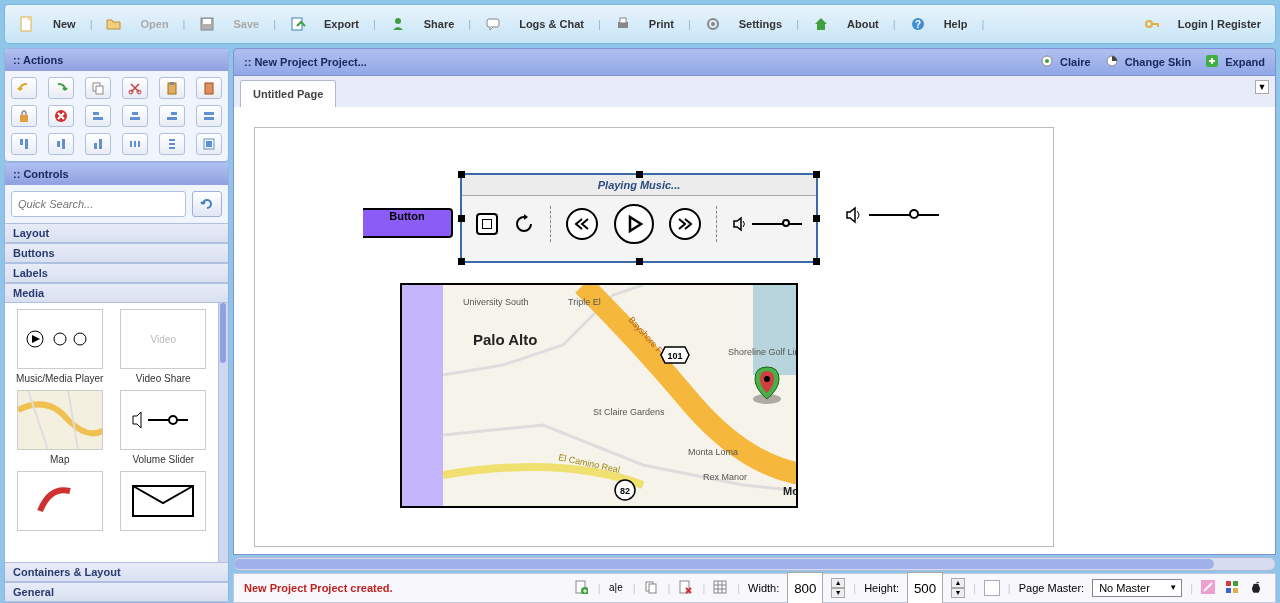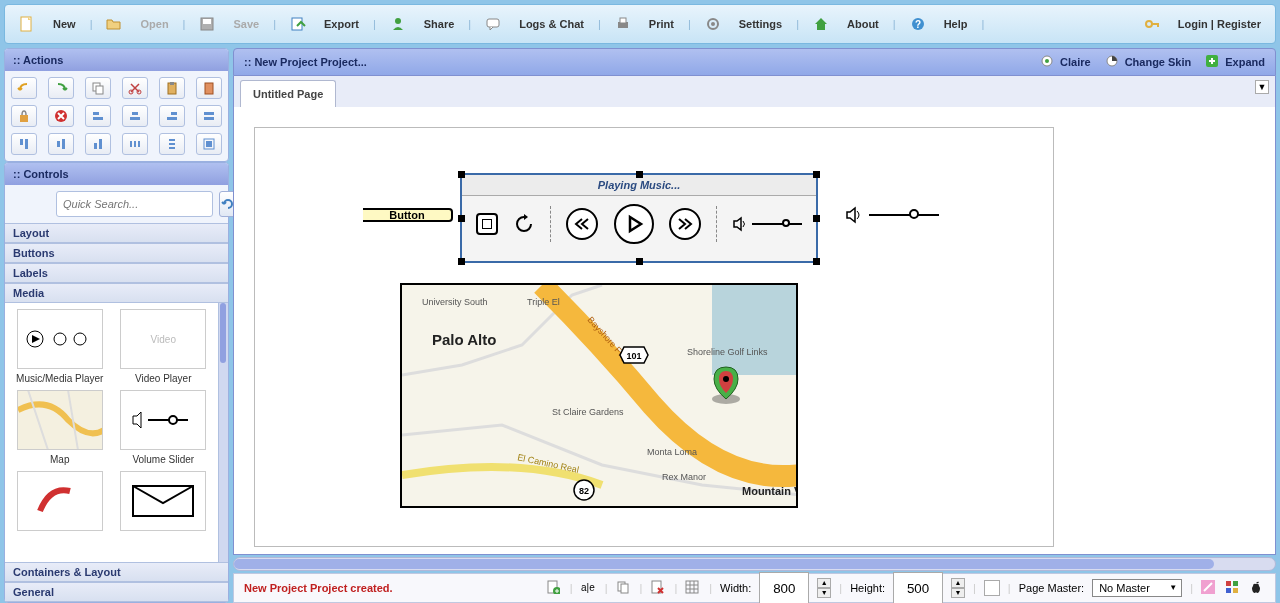--- a/index.html
+++ b/index.html
@@ -22,21 +22,21 @@
 
 .panel { background: #f0f4fc; border: 1px solid #9ab0e0; border-radius: 4px; }
 .panel-hd { background: linear-gradient(#b0c0f0, #90a0e0); color: #1a2a60; font-weight: bold; padding: 5px 8px; border-radius: 3px 3px 0 0; font-size: 11px; }
 .actions-body { padding: 6px; display: flex; flex-direction: column; gap: 6px; }
 .action-row { display: flex; justify-content: space-between; }
 .action-btn { width: 26px; height: 22px; background: linear-gradient(#fff, #e8ecf4); border: 1px solid #b0c0e0; border-radius: 3px; display: flex; align-items: center; justify-content: center; cursor: pointer; }
 
 
 .controls-panel { flex: 1; display: flex; flex-direction: column; }
 .search-row { padding: 6px; display: flex; gap: 6px; }
-.search-input { flex: 1; padding: 4px 6px; border: 1px solid #b0c0e0; border-radius: 3px; font-style: italic; color: #999; font-size: 11px; margin-left: 45px; }
+.search-input { flex: 1; padding: 4px 6px; border: 1px solid #b0c0e0; border-radius: 3px; font-style: italic; color: #999; font-size: 11px; }
 .search-btn { width: 30px; height: 26px; background: linear-gradient(#fff,#e0e8f4); border: 1px solid #a0b0d8; border-radius: 3px; display:flex;align-items:center;justify-content:center;cursor:pointer; }
 .cat { background: linear-gradient(#e8ecf8,#d8e0f0); border-top: 1px solid #b0c0e0; border-bottom: 1px solid #b0c0e0; padding: 3px 8px; font-weight: bold; color: #2a3a70; cursor: pointer; }
 .controls-scroll { flex: 1; overflow: hidden; position: relative; background: #fff; display:flex; }
 .controls-grid { flex:1; padding: 6px; display: grid; grid-template-columns: 1fr 1fr; gap: 6px; align-content: start; }
 .ctrl-item { display: flex; flex-direction: column; align-items: center; gap: 4px; cursor: pointer; }
 .ctrl-thumb { width: 86px; height: 60px; border: 1px solid #ccc; background: #fff; display: flex; align-items: center; justify-content: center; color: #bbb; font-size: 10px; overflow:hidden; }
 .ctrl-label { font-size: 10px; text-align: center; color: #333; }
 .scroll-thumb { width: 10px; background: #d0d8f0; border-left: 1px solid #b0c0e0; position: relative; }
 .scroll-thumb::after { content:''; position:absolute; top:0; left:1px; width:6px; height:60px; background:#90a0e0; border-radius:3px; }
 
@@ -58,40 +58,40 @@
 
 .media-player { position: absolute; left: 205px; top: 45px; width: 358px; height: 90px; border: 2px solid #3a6aa8; background: #f4f4f4; }
 .mp-title { text-align: center; padding: 4px; font-style: italic; font-weight: bold; color: #2a4a80; border-bottom: 1px solid #aaa; background:#ececec; }
 .mp-controls { display: flex; align-items: center; justify-content: space-around; padding: 8px 6px; }
 .mp-btn { width: 32px; height: 32px; border: 2px solid #000; border-radius: 50%; display: flex; align-items: center; justify-content: center; background: #fff; }
 .mp-btn.big { width: 40px; height: 40px; }
 .mp-btn.sq { border-radius: 4px; width:22px; height:22px; }
 .sel-handle { position: absolute; width: 7px; height: 7px; background: #000; }
 
 
-.btn-widget { position:absolute; left:108px; top:80px; width:90px; height:14px; border:2px solid #000; border-radius:0 4px 4px 0; border-left:none; background:#fef9c3; display:flex;align-items:center;justify-content:center;font-weight:bold; }
+.btn-widget { position:absolute; left:108px; top:80px; width:90px; height:30px; border:2px solid #000; border-radius:0 4px 4px 0; border-left:none; background:#8b5cf6; display:flex;align-items:flex-start;justify-content:center;font-weight:bold; }
 
 
 .vol-widget { position:absolute; left:590px; top:78px; display:flex; align-items:center; gap:6px; }
 .vol-track { width:70px; height:2px; background:#000; position:relative; }
 .vol-knob { position:absolute; left:40px; top:-5px; width:10px; height:10px; border:2px solid #000; border-radius:50%; background:#fff; }
 
 
-.map-widget { position:absolute; left:145px; top:155px; width:398px; height:225px; border:2px solid #000; background:#c4b5fd; overflow:hidden; }
+.map-widget { position:absolute; left:145px; top:155px; width:398px; height:225px; border:2px solid #000; background:#c4b5fd; overflow:hidden;padding-left:41px; }
 
 
 .hscroll { height: 14px; background: #d8dcf0; border: 1px solid #b0b8d8; border-radius: 7px; margin: 2px 0; position:relative; }
 .hscroll::after { content:''; position:absolute; left:0; top:1px; height:10px; width:980px; background:#a0b0e8; border-radius:5px; }
 
 
 .statusbar { height: 30px; background: #f8f8fc; border: 1px solid #c0c8e0; display: flex; align-items: center; padding: 0 10px; justify-content: space-between; font-size: 11px; }
 .status-msg { color: #c02020; font-weight: bold; }
 .status-tools { display: flex; align-items: center; gap: 8px; }
 .st-sep { color: #ccc; }
-.dim-input { width: 50px; padding: 8px 4px; border: 1px solid #aaa; text-align:center; }
+.dim-input { width: 36px; padding: 8px 4px; border: 1px solid #aaa; text-align:center; }
 .spinner { display:flex; flex-direction:column; }
 .spin-btn { width:14px; height:10px; border:1px solid #aaa; background:#eee; font-size:7px; line-height:7px; text-align:center; cursor:pointer; }
 .master-sel { border:1px solid #888; padding:2px 20px 2px 6px; background:#fff; position:relative; min-width:90px; }
 .master-sel::after { content:'▼'; position:absolute; right:4px; top:3px; font-size:8px; }
 
 
 svg { display: block; }
 </style>
 </head>
 <body>
@@ -357,21 +357,21 @@
                   <circle cx="15" cy="15" r="8" fill="none" stroke="#000"></circle>
                   <path d="M12 11 L20 15 L12 19 Z" fill="#000"></path>
                   <circle cx="40" cy="15" r="6" fill="none" stroke="#000"></circle>
                   <circle cx="60" cy="15" r="6" fill="none" stroke="#000"></circle>
                 </svg>
               </div>
             <div class="ctrl-label">Music/Media Player</div>
           </div>
           <div class="ctrl-item">
             <div class="ctrl-thumb">Video</div>
-            <div class="ctrl-label">Video Player</div>
+            <div class="ctrl-label">Video Share</div>
           </div>
           <div class="ctrl-item">
             <div class="ctrl-thumb">
                 <svg width="86" height="60">
                   <rect width="86" height="60" fill="#f4f0e0"></rect>
                   <path d="M0 20 Q30 5 50 30 Q70 50 86 40" stroke="#f0c050" stroke-width="6" fill="none"></path>
                   <path d="M10 0 L30 60 M50 0 L60 60" stroke="#ddd" stroke-width="2"></path>
                 </svg>
               </div>
             <div class="ctrl-label">Map</div>

